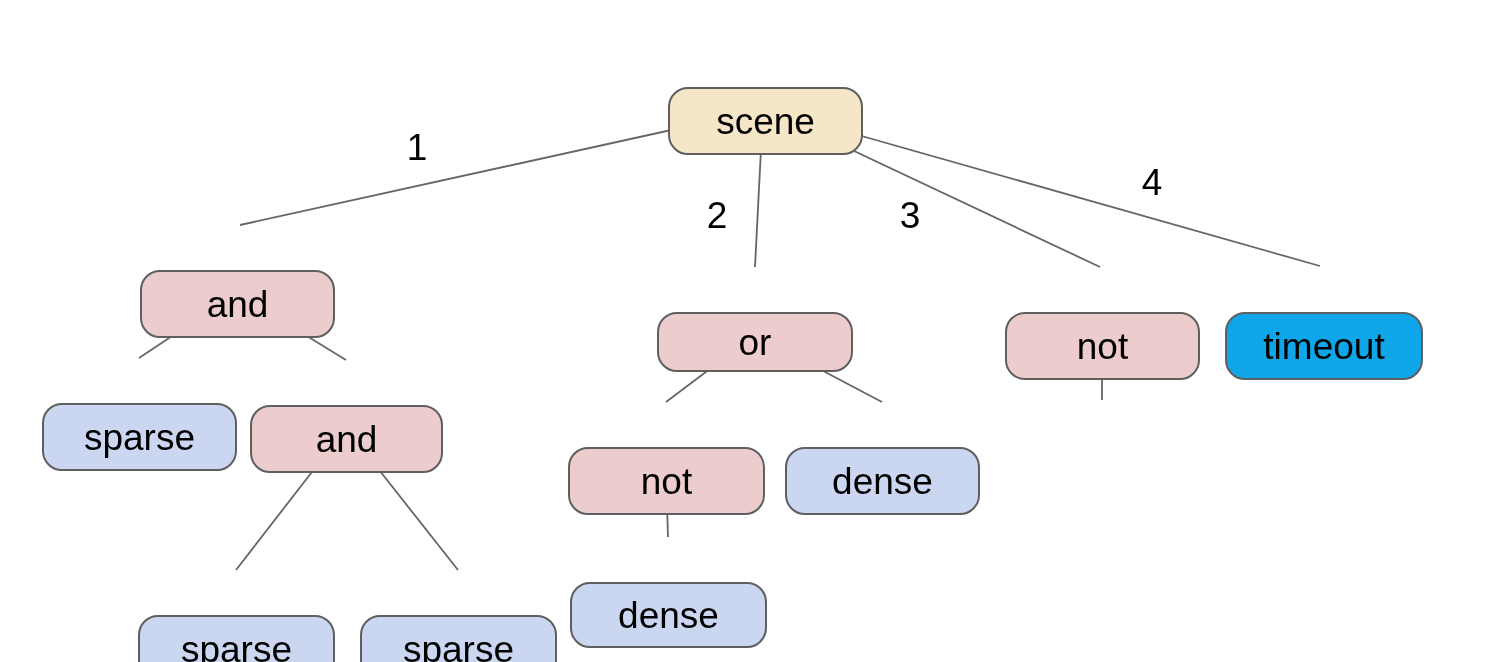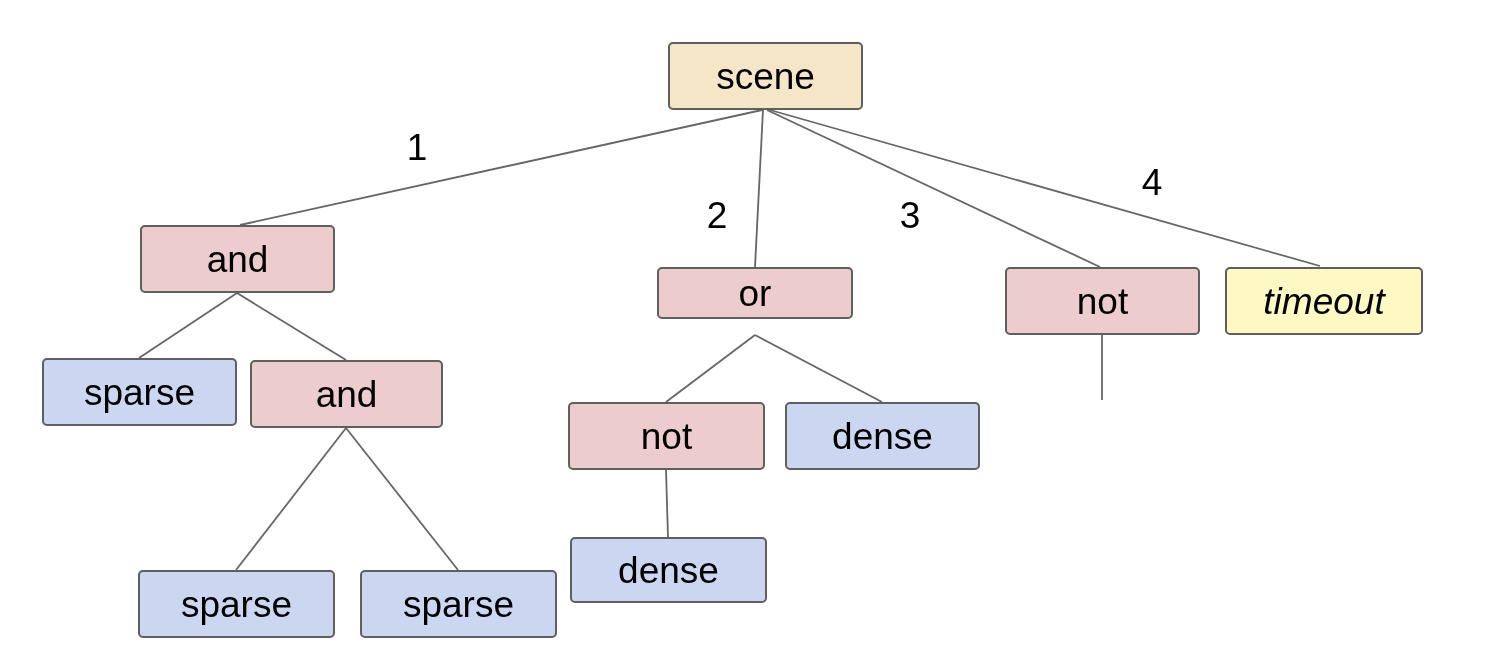--- a/index.html
+++ b/index.html
@@ -20,28 +20,29 @@
   }
   #node-layer {
     position: absolute;
     left: 0; top: 0;
     width: 100%; height: 100%;
   }
   .node {
     position: absolute;
     box-sizing: border-box;
     border: 2px solid var(--node-border, #5f5f5f);
-    border-radius: 5px;
+    border-radius: 20px;
     display: flex;
     align-items: center;
     justify-content: center;
     font-size: 37px;
     line-height: 1;
     color: var(--text-color, #000000);
     white-space: nowrap;
+    margin-top: 45px;
   }
   .edge-label {
     position: absolute;
     transform: translate(-50%, -50%);
     font-size: 37px;
     line-height: 1;
     color: var(--text-color, #000000);
   }
 </style>
 </head>
@@ -62,27 +63,27 @@
       <line x1="666" y1="470" x2="668" y2="537" stroke="#666666" stroke-width="1.8"></line>
       <line x1="1102" y1="335" x2="1102" y2="400" stroke="#666666" stroke-width="1.8"></line>
     </svg>
   <div id="node-layer">
       <div class="node" style="left: 668px; top: 42px; width: 195px; height: 68px; background: rgb(245, 230, 200);">
         <span>scene</span>
       </div>
       <div class="node" style="left: 140px; top: 225px; width: 195px; height: 68px; background: rgb(236, 204, 204);">
         <span>and</span>
       </div>
-      <div class="node" style="left: 657px; top: 267px; width: 196px; height: 52px; background: rgb(236, 204, 204); text-align: center;">
+      <div class="node" style="left: 657px; top: 267px; width: 196px; height: 60px; background: rgb(236, 204, 204); text-align: center;">
         <span>or</span>
       </div>
       <div class="node" style="left: 1005px; top: 267px; width: 195px; height: 68px; background: rgb(236, 204, 204);">
         <span>not</span>
       </div>
-      <div class="node" style="left: 1225px; top: 267px; width: 198px; height: 68px; background: #fef9c3; font-style: italic;">
+      <div class="node" style="left: 1225px; top: 267px; width: 198px; height: 68px; background: #0ea5e9;">
         <span>timeout</span>
       </div>
       <div class="node" style="left: 42px; top: 358px; width: 195px; height: 68px; background: rgb(203, 215, 240);">
         <span>sparse</span>
       </div>
       <div class="node" style="left: 250px; top: 360px; width: 193px; height: 68px; background: rgb(236, 204, 204);">
         <span>and</span>
       </div>
       <div class="node" style="left: 568px; top: 402px; width: 197px; height: 68px; background: rgb(236, 204, 204);">
         <span>not</span>

